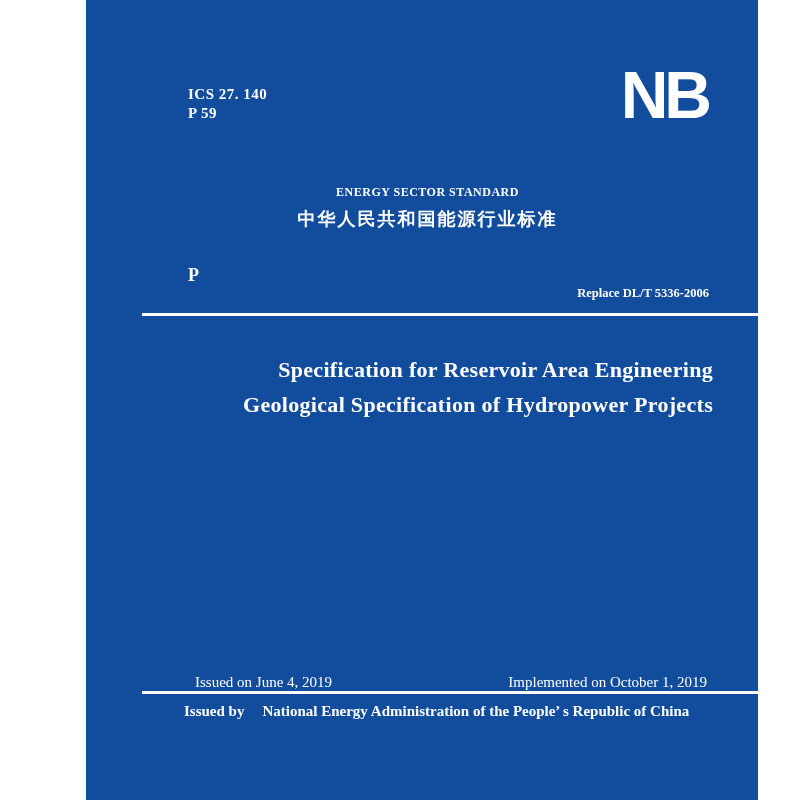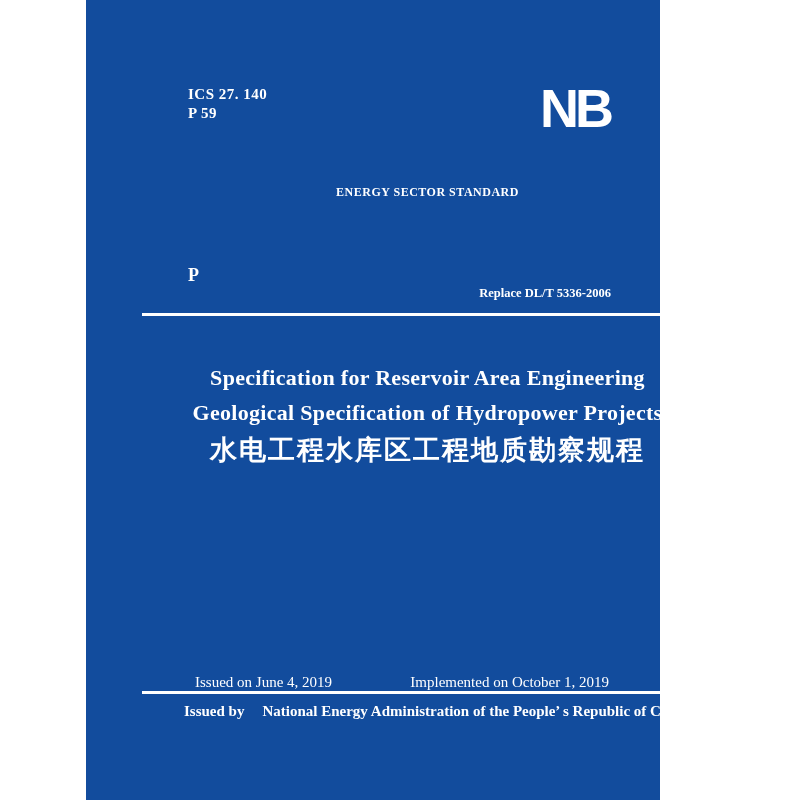--- a/index.html
+++ b/index.html
@@ -12,45 +12,44 @@
     width: 800px;
     height: 800px;
     background: #ffffff;
     overflow: hidden;
     font-family: "Liberation Serif", serif;
   }
   .cover {
     position: absolute;
     left: 86px;
     top: 0;
-    width: 574px;
+    width: 672px;
     height: 800px;
     background: #124C9D;
     color: #ffffff;
   }
   .ics-block {
     position: absolute;
     left: 102px;
     top: 85px;
     font-size: 15px;
     font-weight: bold;
     line-height: 19px;
     letter-spacing: 0.5px;
   }
   .nb-logo {
     position: absolute;
     right: 50px;
     top: 62px;
     font-family: "Liberation Sans", sans-serif;
     font-weight: bold;
-    font-size: 54px;
+    font-size: 66px;
     line-height: 1;
     letter-spacing: -4px;
     color: #ffffff;
-    margin-top: 19px;
   }
   .header-block {
     position: absolute;
     left: 56px;
     width: 571px;
     top: 179px;
     text-align: center;
     font-weight: bold;
   }
   .h-en {
@@ -92,22 +91,22 @@
     right: 0;
     height: 3px;
     background: #ffffff;
   }
   .rule-top { top: 313px; }
   .rule-bottom { top: 691px; }
   .title-block {
     position: absolute;
     left: 56px;
     width: 571px;
-    top: 360px;
-    text-align: center;
+    top: 352px;
+    text-align: right;
     font-weight: bold;
   }
   .t-en {
     font-size: 22px;
     line-height: 35px;
     letter-spacing: 0.3px;
   }
   .t-cn {
     font-size: 27px;
     line-height: 40px;
@@ -149,34 +148,34 @@
 
     <div class="ics-block">
       <div>ICS 27. 140</div>
       <div>P 59</div>
     </div>
 
     <div class="nb-logo">NB</div>
 
     <div class="header-block">
       <div class="h-en">ENERGY SECTOR STANDARD</div>
+      <div class="h-cn">中华人民共和国能源行业标准</div>
     </div>
 
     <div class="code-row">
       <span>P</span>
     </div>
 
     <div class="replace-row">Replace DL/T 5336-2006</div>
 
     <div class="rule rule-top"></div>
 
     <div class="title-block">
       <div class="t-en">Specification for Reservoir Area Engineering</div>
       <div class="t-en">Geological Specification of Hydropower Projects</div>
-      <div class="t-cn">水电工程水库区工程地质勘察规程</div>
     </div>
 
     <div class="date-row">
       <span>Issued on June 4, 2019</span>
       <span>Implemented on October 1, 2019</span>
     </div>
 
     <div class="rule rule-bottom"></div>
 
     <div class="issuer-row">

